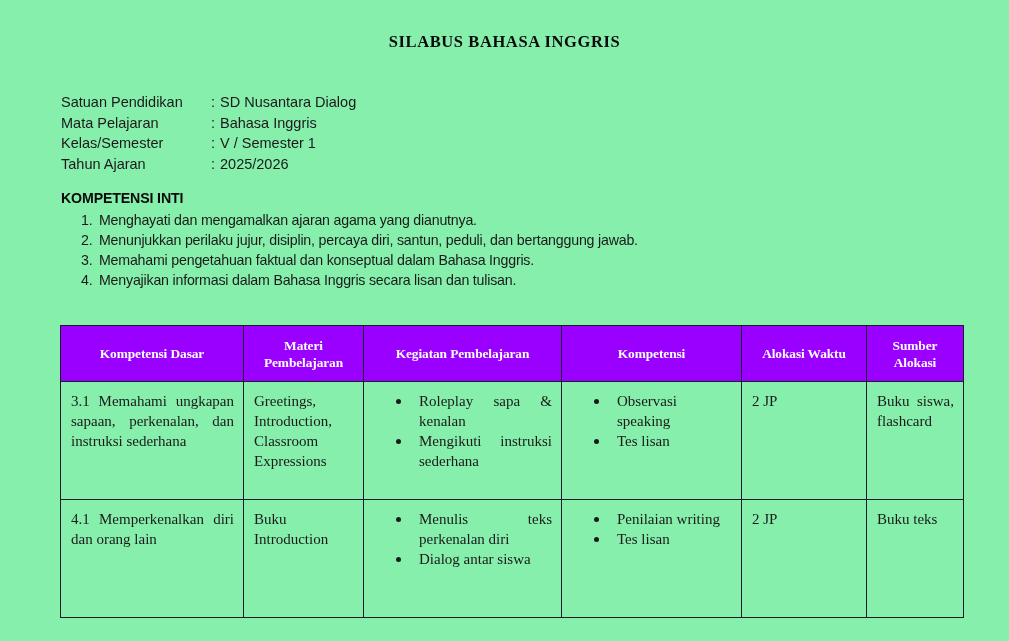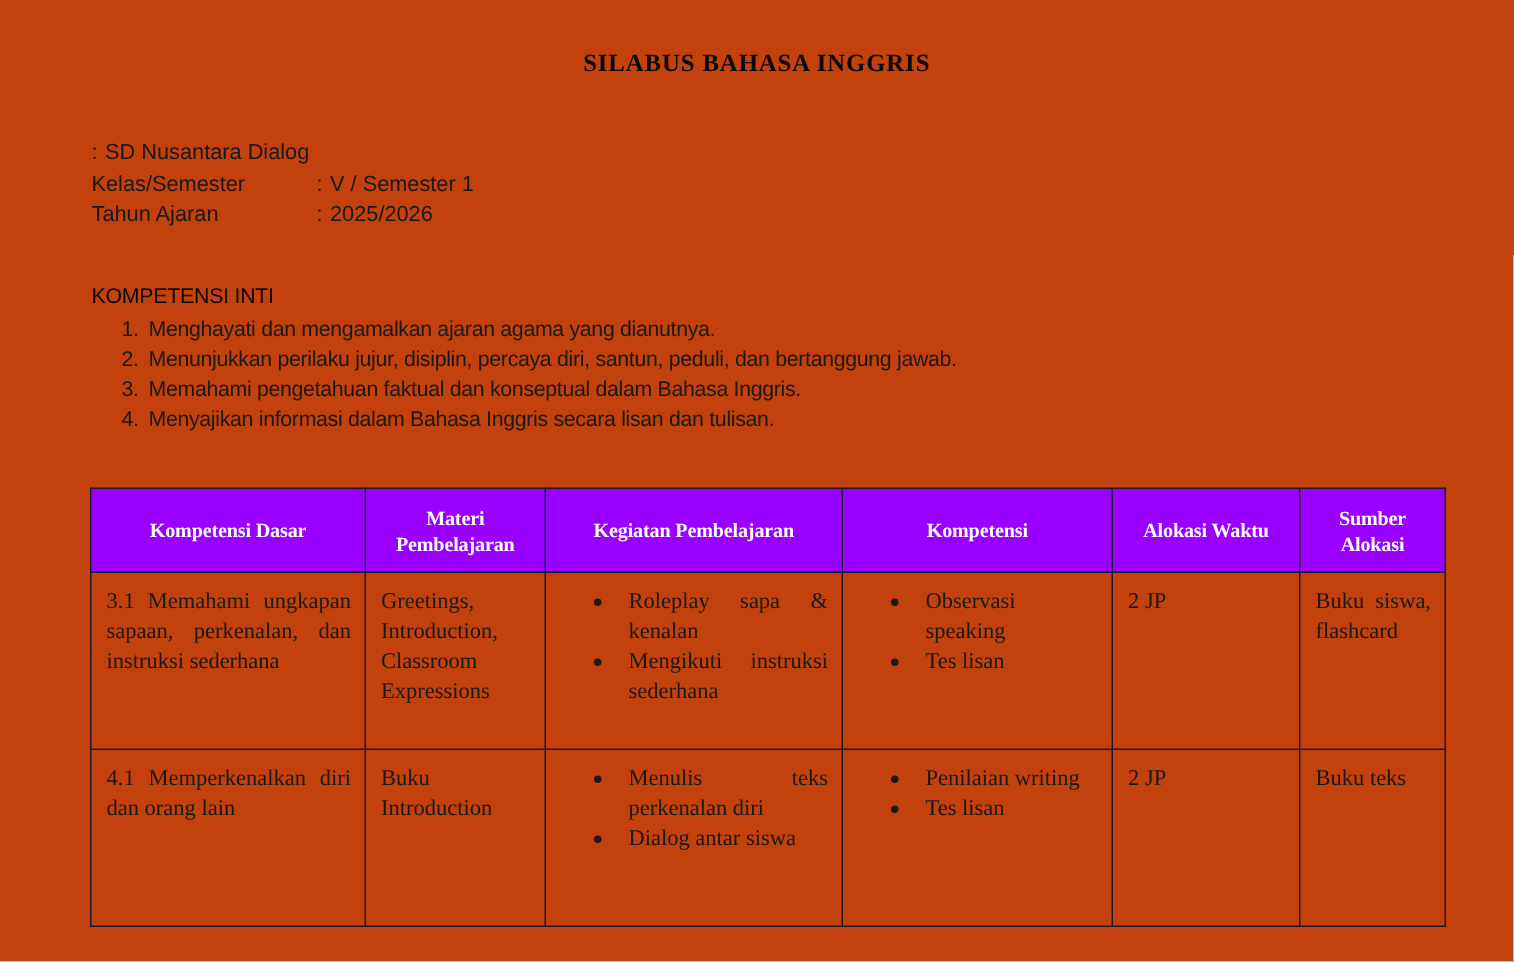--- a/index.html
+++ b/index.html
@@ -12,21 +12,21 @@
     background: #ffffff;
     font-family: "Liberation Sans", sans-serif;
     color: #111111;
     overflow: hidden;
   }
 
   .page {
     position: relative;
     width: 1009px;
     height: 641px;
-    background: #c2410c;
+    background: #86efac;
   }
 
   
   .doc-title {
     position: absolute;
     left: 0;
     top: 32px;
     width: 1009px;
     text-align: center;
     font-family: "Liberation Serif", "DejaVu Serif", serif;
@@ -63,21 +63,21 @@
     display: inline-block;
     width: 9px;
   }
 
   
   .ki-heading {
     position: absolute;
     left: 61px;
     top: 190px;
     font-size: 14.2px;
-    font-weight: normal;
+    font-weight: bold;
     letter-spacing: -0.15px;
     color: #0a0a0a;
   }
   .ki-list {
     position: absolute;
     left: 61px;
     top: 210px;
     width: 880px;
     margin: 0;
     padding: 0;
@@ -179,21 +179,26 @@
 </style>
 </head>
 <body>
 
 <div class="page">
 
   <div class="doc-title">SILABUS BAHASA INGGRIS</div>
 
   <div class="identity">
     <div class="identity-row">
+      <span class="identity-label">Satuan Pendidikan</span>
       <span class="identity-value"><span class="identity-colon">:</span><span>SD Nusantara Dialog</span></span>
+    </div>
+    <div class="identity-row">
+      <span class="identity-label">Mata Pelajaran</span>
+      <span class="identity-value"><span class="identity-colon">:</span><span>Bahasa Inggris</span></span>
     </div>
     <div class="identity-row">
       <span class="identity-label">Kelas/Semester</span>
       <span class="identity-value"><span class="identity-colon">:</span><span>V / Semester 1</span></span>
     </div>
     <div class="identity-row">
       <span class="identity-label">Tahun Ajaran</span>
       <span class="identity-value"><span class="identity-colon">:</span><span>2025/2026</span></span>
     </div>
   </div>

